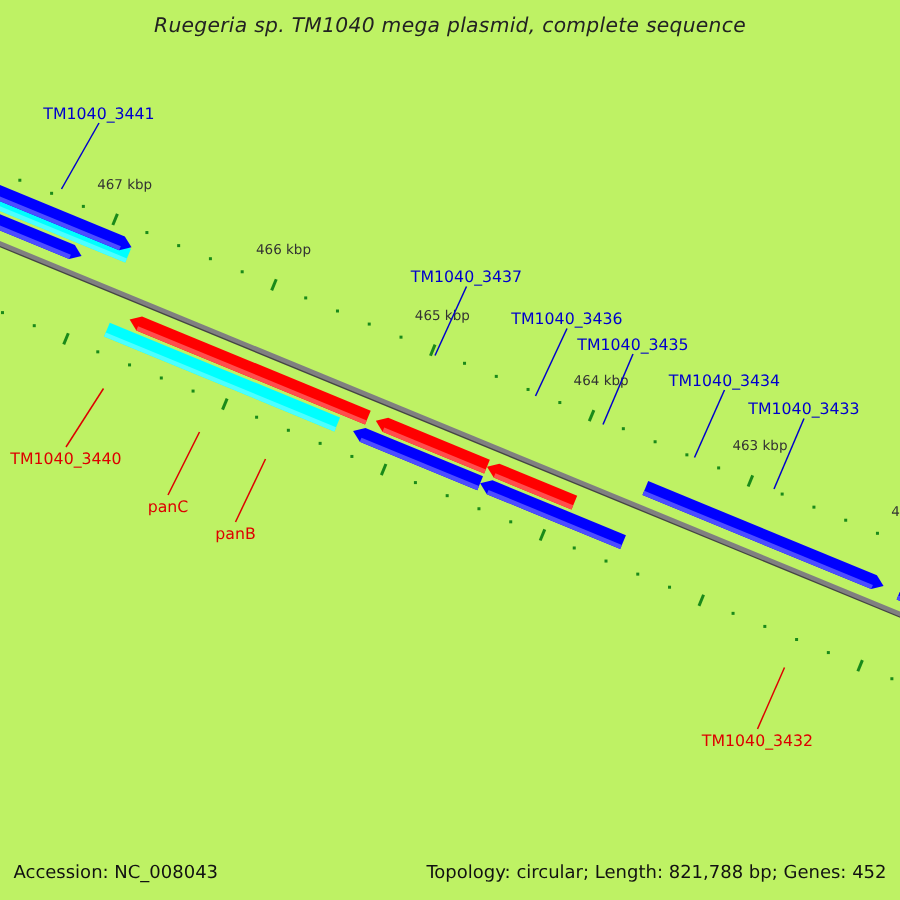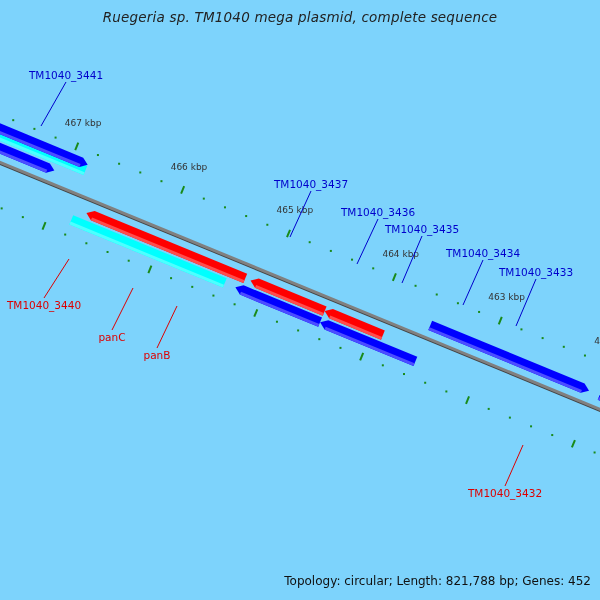--- a/index.html
+++ b/index.html
@@ -1,16 +1,16 @@
 <!DOCTYPE html>
 <html><head>
 <meta charset="utf-8">
 <style>
   html, body { margin: 0; padding: 0; background: #ffffff; }
-  #stage { position: relative; width: 600px; height: 600px; overflow: hidden; background: #7dd3fc; }
+  #stage { position: relative; width: 600px; height: 600px; overflow: hidden; background: #bef264; }
   #title { position: absolute; left: 0; top: 9px; width: 600px; text-align: center;
     font-family: "DejaVu Sans", sans-serif; font-style: italic; font-size: 13.5px; color: #222; letter-spacing: 0.2px; }
   #footer-left { position: absolute; left: 9px; top: 574px; font-family: "DejaVu Sans", sans-serif; font-size: 12px; color: #111; }
   #footer-right { position: absolute; right: 9px; top: 574px; font-family: "DejaVu Sans", sans-serif; font-size: 12px; color: #111; }
   svg { position: absolute; left: 0; top: 0; }
   .tick-label { font-family: "DejaVu Sans", sans-serif; font-size: 9px; fill: #333; }
   .gene-label { font-family: "DejaVu Sans", sans-serif; font-size: 10.5px; }
 </style>
 </head>
 <body>
@@ -264,14 +264,15 @@
         <text x="44" y="309" class="gene-label" text-anchor="middle" fill="#dd0000">TM1040_3440</text>
         <line x1="112" y1="330" x2="133" y2="288" stroke="#dd0000" stroke-width="1"></line>
         <text x="112" y="341" class="gene-label" text-anchor="middle" fill="#dd0000">panC</text>
         <line x1="157" y1="348" x2="177" y2="306" stroke="#dd0000" stroke-width="1"></line>
         <text x="157" y="359" class="gene-label" text-anchor="middle" fill="#dd0000">panB</text>
         <line x1="505" y1="486" x2="523" y2="445" stroke="#dd0000" stroke-width="1"></line>
         <text x="505" y="497" class="gene-label" text-anchor="middle" fill="#dd0000">TM1040_3432</text>
       </g>
   </svg>
 
+  <div id="footer-left">Accession: NC_008043</div>
   <div id="footer-right">Topology: circular; Length: 821,788 bp; Genes: 452</div>
 </div>
 
 </body></html>

